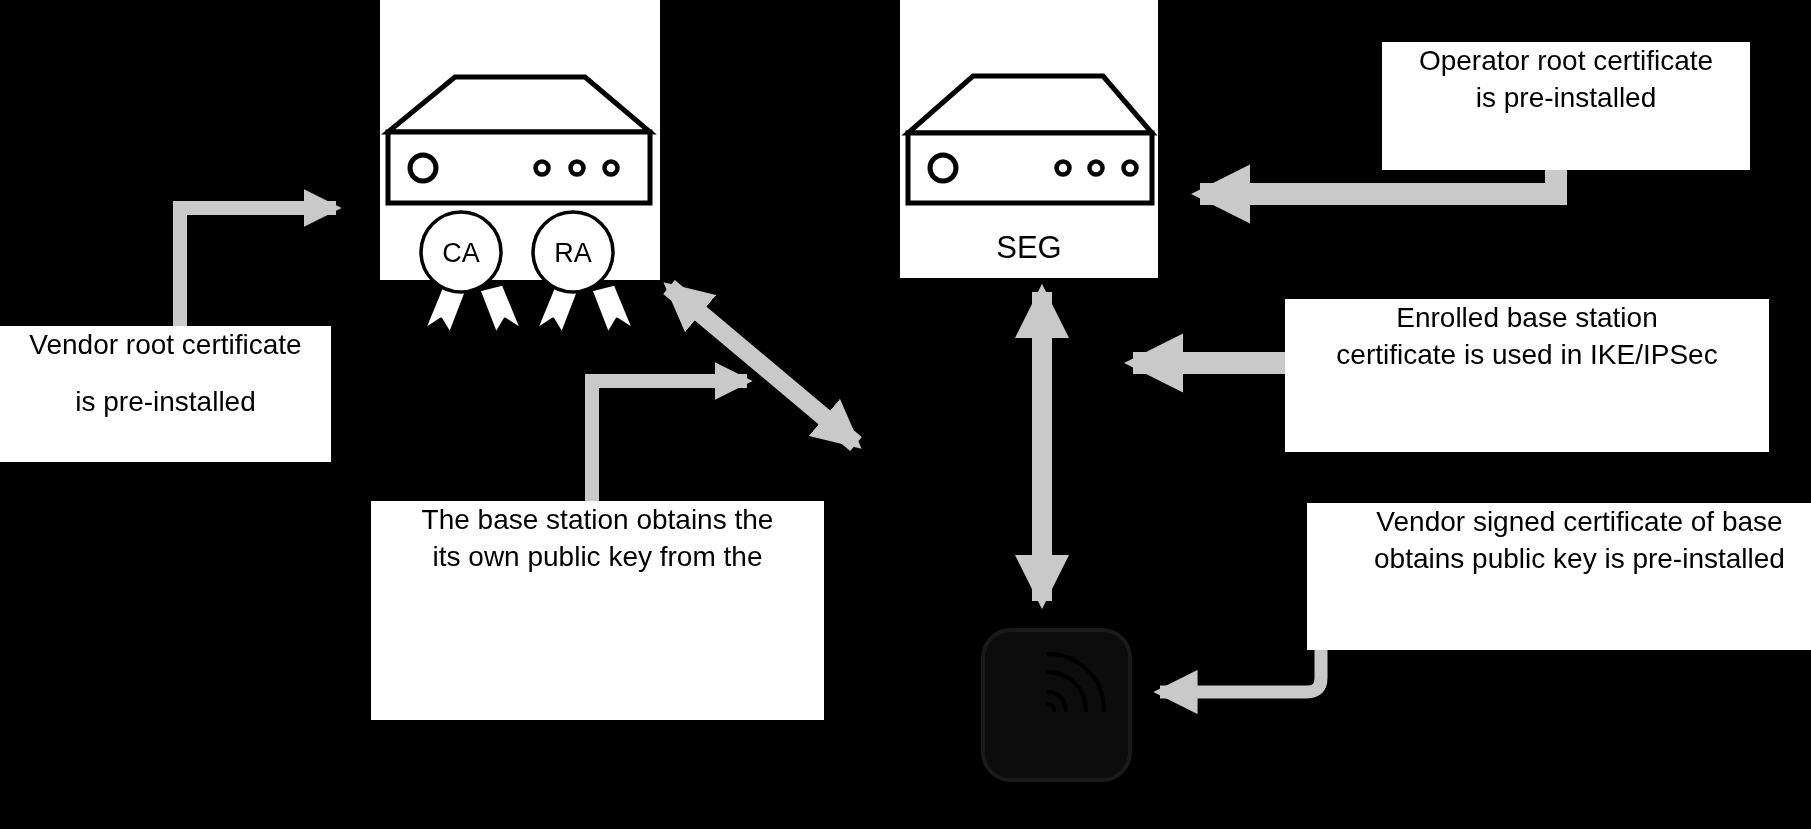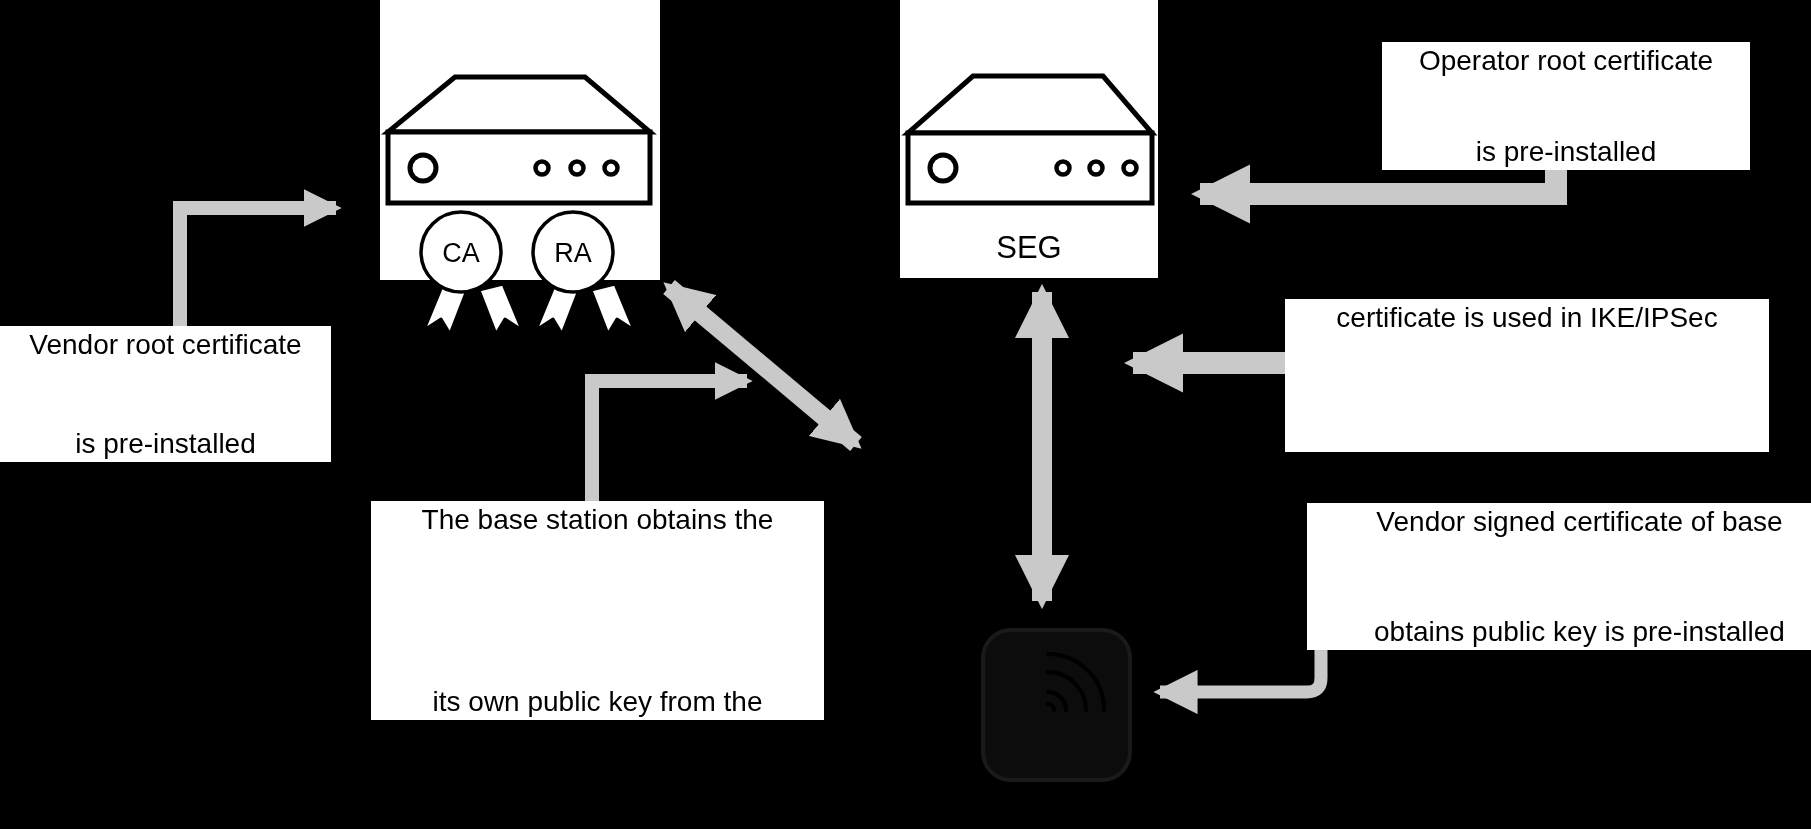--- a/index.html
+++ b/index.html
@@ -11,35 +11,35 @@
     font-family: "Liberation Sans", sans-serif;
     overflow: hidden;
   }
   .callout {
     position: absolute;
     background: #ffffff;
     color: #000000;
     display: flex;
     flex-direction: column;
     align-items: center;
-    justify-content: space-between;
+    justify-content: flex-start;
     text-align: center;
     font-size: 28px;
     line-height: 37px;
     white-space: nowrap;
   }
   .nodebox {
     position: absolute;
     background: #ffffff;
   }
   #box-vendor-root   { left: 0px;    top: 326px; width: 331px; height: 136px; gap: 20px; }
   #box-operator-root { left: 1382px; top: 42px;  width: 368px; height: 128px; }
   #box-enrolled      { left: 1285px; top: 299px; width: 484px; height: 153px; }
   #box-vendor-signed { left: 1263px; top: 503px; width: 545px; height: 147px; margin-left: 44px; }
-  #box-cmpv2         { left: 371px;  top: 501px; width: 453px; height: 219px; gap: 40px; }
+  #box-cmpv2         { left: 371px;  top: 501px; width: 453px; height: 219px; }
   #box-ca-ra         { left: 380px;  top: 0px;   width: 280px; height: 280px; }
   #box-seg           { left: 900px;  top: 0px;   width: 258px; height: 278px; }
   #overlay {
     position: absolute;
     left: 0; top: 0;
     width: 1811px;
     height: 829px;
     pointer-events: none;
   }
   #overlay text { font-family: "Liberation Sans", sans-serif; fill: #000000; }
@@ -58,20 +58,21 @@
     <div>Vendor root certificate</div>
     <div>is pre-installed</div>
   </div>
 
   <div id="box-operator-root" class="callout">
     <div>Operator root certificate</div>
     <div>is pre-installed</div>
   </div>
 
   <div id="box-enrolled" class="callout">
+    <div>Enrolled base station</div>
     <div>certificate is used in IKE/IPSec</div>
   </div>
 
   <div id="box-vendor-signed" class="callout">
     <div>Vendor signed certificate of base</div>
     <div>obtains public key is pre-installed</div>
   </div>
 
   <div id="box-cmpv2" class="callout">
     <div>The base station obtains the</div>

